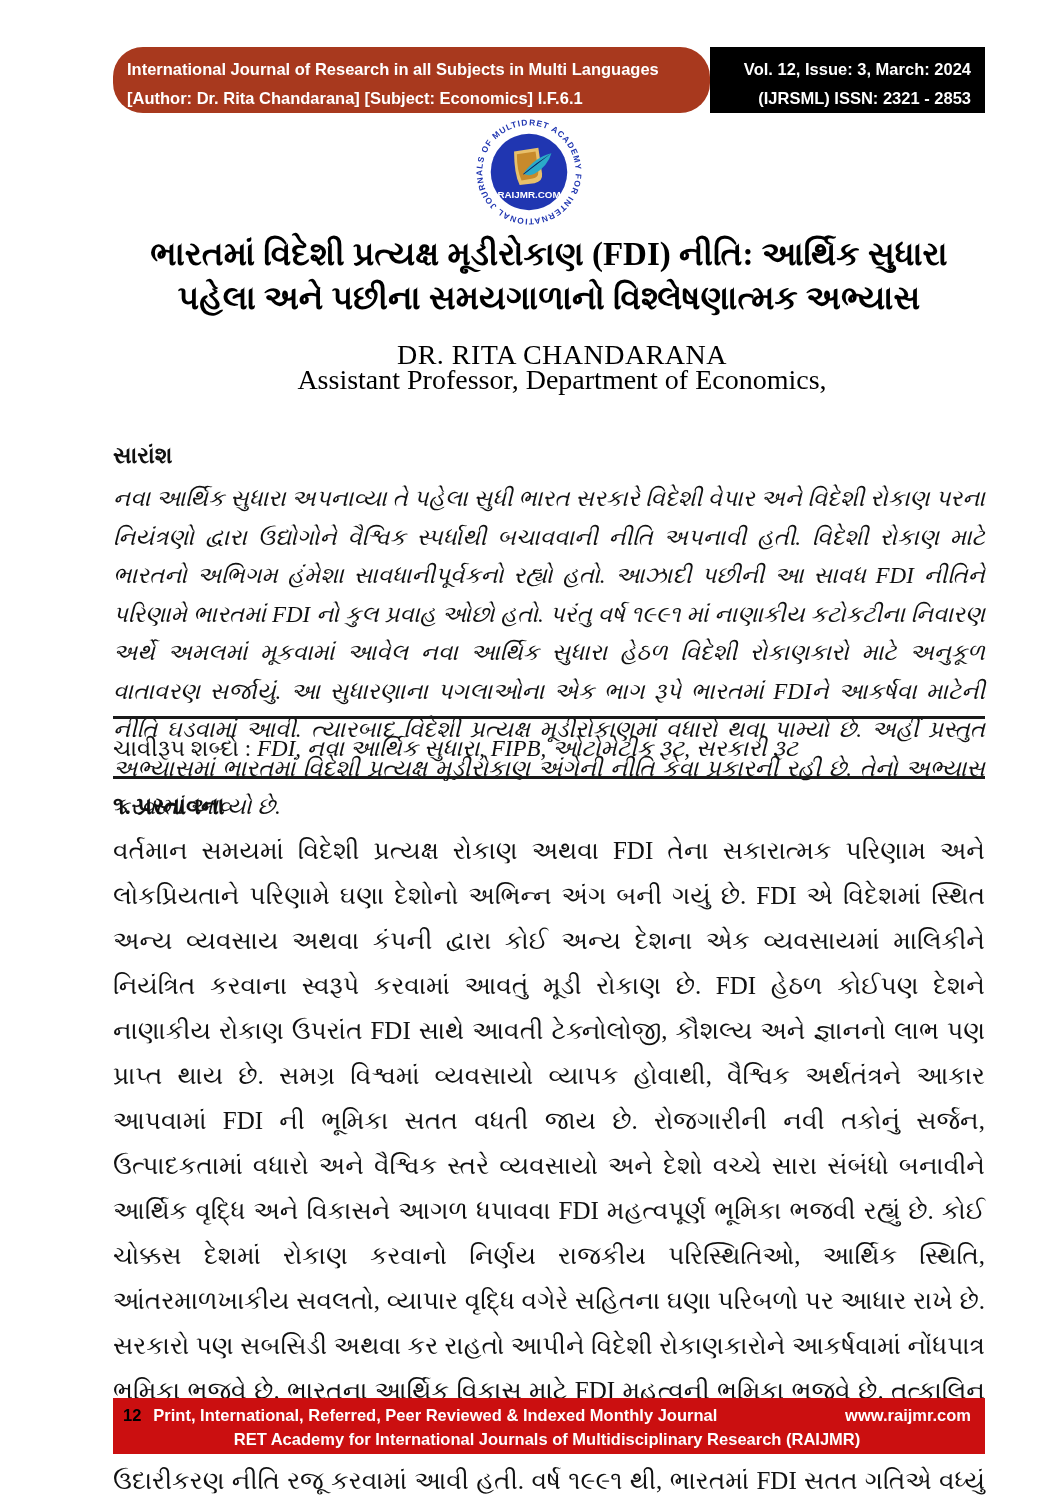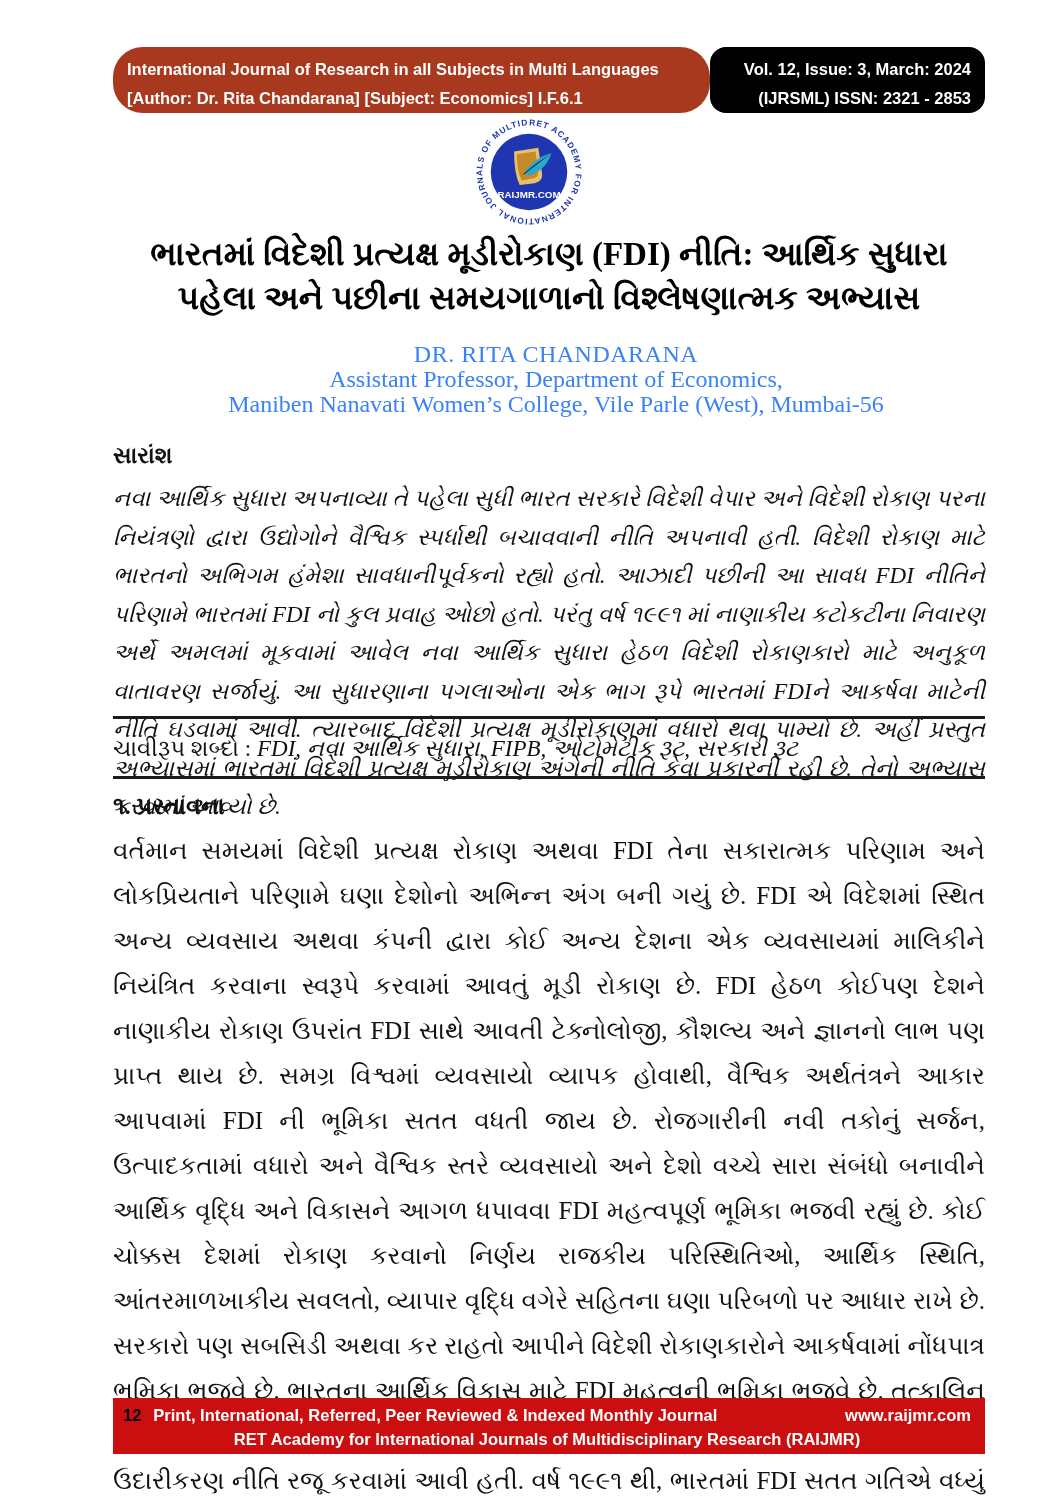--- a/index.html
+++ b/index.html
@@ -33,39 +33,38 @@
     width: 597px; height: 100%;
     padding: 7px 12px 0 14px;
     display: flex; flex-direction: column; justify-content: space-around; border-radius: 30px;
   }
   .header-right {
     background: var(--header-black);
     flex: 1; height: 100%;
     padding: 7px 14px 0 4px;
     display: flex; flex-direction: column; justify-content: space-around;
     text-align: right;
-    border-radius: 16px;
   }
   .header-line { line-height: 24px; white-space: nowrap; }
 
   
   .logo-wrap { position: absolute; top: 116px; left: 0; width: 1058px; display: flex; justify-content: center; }
   .logo-svg { width: 112px; height: 112px; }
 
   
   .paper-title {
     position: absolute; top: 232px; left: 113px; width: 872px;
     text-align: center; font-weight: bold; font-size: 33px; line-height: 44px;
     color: #000;
   }
 
   
   .author-block {
-    position: absolute; top: 342px; left: 120px; width: 872px;
-    text-align: center; font-size: 24px; line-height: 25px; color: #3b82f6;
+    position: absolute; top: 342px; left: 126px; width: 872px;
+    text-align: center; font-size: 28px; line-height: 25px; color: #000000;
   }
   .author-name { letter-spacing: 0.5px; }
 
   
   .abstract-heading {
     position: absolute; top: 443px; left: 113px;
     font-weight: bold; font-size: 23px;
   }
   .abstract-text {
     position: absolute; top: 480px; left: 113px; width: 872px;
@@ -137,21 +136,20 @@
       <path d="M54,62 Q68,50 84,40 L54,63 Z" fill="#0A1A5C"></path>
       <text x="60" y="88" text-anchor="middle" font-size="10.5" font-weight="bold" fill="#ffffff" font-family="Liberation Sans, DejaVu Sans, sans-serif">RAIJMR.COM</text>
     </svg>
   </div>
 
   <div class="paper-title">ભારતમાં વિદેશી પ્રત્યક્ષ મૂડીરોકાણ (FDI) નીતિ: આર્થિક સુધારા પહેલા અને પછીના સમયગાળાનો વિશ્લેષણાત્મક અભ્યાસ</div>
 
   <div class="author-block">
     <div class="author-name">DR. RITA CHANDARANA</div>
     <div>Assistant Professor, Department of Economics,</div>
-    <div>Maniben Nanavati Women’s College, Vile Parle (West), Mumbai-56</div>
   </div>
 
   <div class="abstract-heading">સારાંશ</div>
   <div class="abstract-text">નવા આર્થિક સુધારા અપનાવ્યા તે પહેલા સુધી ભારત સરકારે વિદેશી વેપાર અને વિદેશી રોકાણ પરના નિયંત્રણો દ્વારા ઉદ્યોગોને વૈશ્વિક સ્પર્ધાથી બચાવવાની નીતિ અપનાવી હતી. વિદેશી રોકાણ માટે ભારતનો અભિગમ હંમેશા સાવધાનીપૂર્વકનો રહ્યો હતો. આઝાદી પછીની આ સાવધ FDI નીતિને પરિણામે ભારતમાં FDI નો કુલ પ્રવાહ ઓછો હતો. પરંતુ વર્ષ ૧૯૯૧ માં નાણાકીય કટોકટીના નિવારણ અર્થે અમલમાં મૂકવામાં આવેલ નવા આર્થિક સુધારા હેઠળ વિદેશી રોકાણકારો માટે અનુકૂળ વાતાવરણ સર્જાયું. આ સુધારણાના પગલાઓના એક ભાગ રૂપે ભારતમાં FDIને આકર્ષવા માટેની નીતિ ઘડવામાં આવી. ત્યારબાદ વિદેશી પ્રત્યક્ષ મૂડીરોકાણમાં વધારો થવા પામ્યો છે. અહીં પ્રસ્તુત અભ્યાસમાં ભારતમાં વિદેશી પ્રત્યક્ષ મૂડીરોકાણ અંગેની નીતિ કેવા પ્રકારની રહી છે. તેનો અભ્યાસ કરવામાં આવ્યો છે.</div>
 
   <div class="rule-top"></div>
   <div class="keywords-line">
     <span class="keywords-label">ચાવીરૂપ શબ્દો :</span>
     <span> </span>
     <span class="keywords-value">FDI, નવા આર્થિક સુધારા, FIPB, ઓટોમેટીક રૂટ, સરકારી રૂટ</span>

